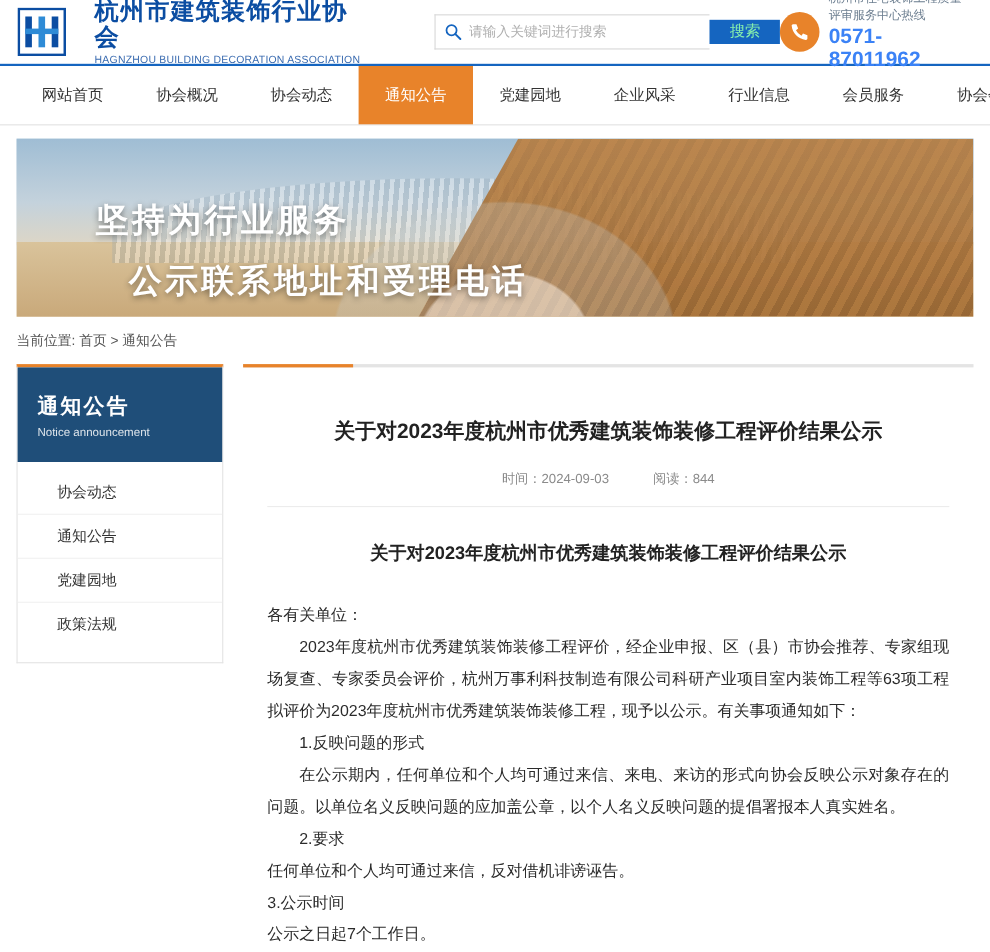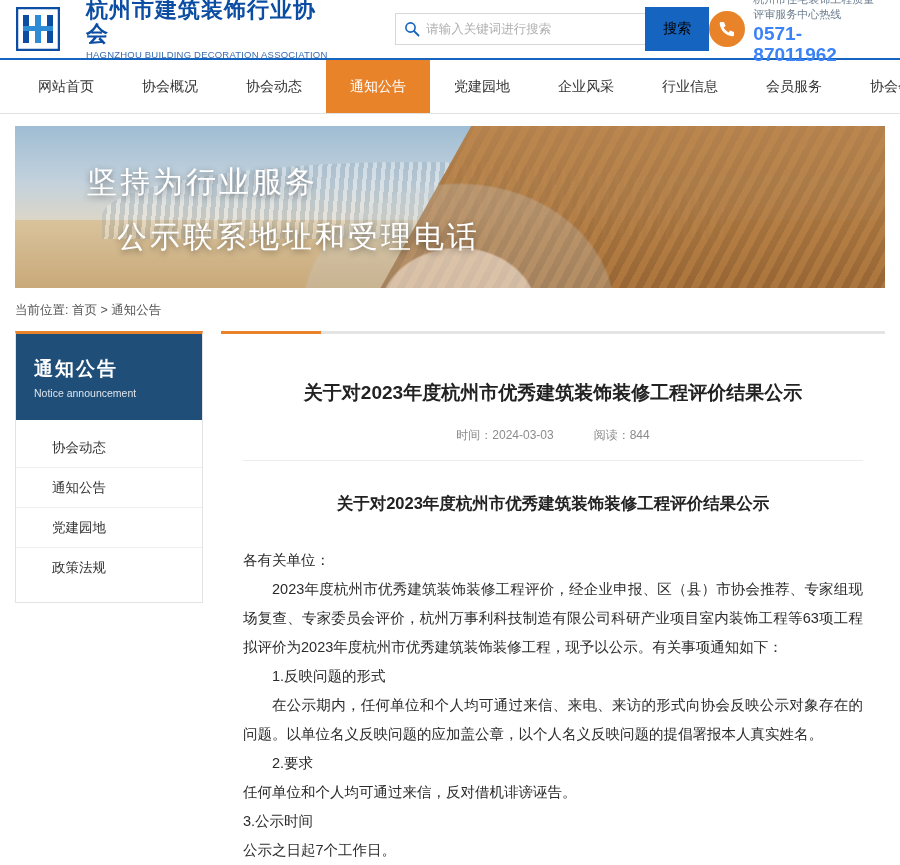--- a/index.html
+++ b/index.html
@@ -70,23 +70,23 @@
     border: none;
     outline: none;
     font-size: 12.5px;
     color: #333;
     width: 100%;
     font-family: "Liberation Sans", sans-serif;
     background: transparent;
   }
   .search-box input::placeholder { color: #b0b0b0; }
   .search-btn {
-    width: 64px; height: 44px;
+    width: 64px; height: 22px;
     background: #1565c0;
-    color: #000000;
+    color: #86efac;
     border: none;
     font-size: 14px;
     cursor: pointer;
     font-family: "Liberation Sans", sans-serif;
   }
 
   .hotline {
     margin-left: auto;
     display: flex;
     align-items: center;
@@ -170,24 +170,24 @@
   }
   .banner .roof {
     position: absolute;
     left: 10%; top: 22%; width: 72%; height: 48%;
     background: repeating-linear-gradient(95deg, rgba(255,255,255,.38) 0 4px, rgba(140,160,175,.30) 4px 9px);
     border-radius: 50% 50% 0 0 / 70% 70% 0 0;
     opacity: .85;
   }
   .banner-text {
     position: absolute;
-    left: 72px; top: 36px;
+    left: 72px; top: 54px;
     color: #fff;
     text-shadow: 0 2px 6px rgba(0,0,0,.45);
-    font-weight: normal;
+    font-weight: bold;
     letter-spacing: 3px;
   }
   .banner-line1 { font-size: 30px; }
   .banner-line2 { font-size: 30px; margin-top: 14px; margin-left: 30px; }
 
   
   .breadcrumb {
     margin: 14px 15px 0 15px;
     font-size: 12.5px;
     color: #555;
@@ -373,21 +373,21 @@
       <div class="side-item">党建园地</div>
       <div class="side-item">政策法规</div>
     </div>
   </div>
 
   <div class="content">
     <div class="article-title">关于对2023年度杭州市优秀建筑装饰装修工程评价结果公示</div>
 
     <div class="article-meta">
       <span>
-        <span>时间：</span><span>2024-03-03</span>
+        <span>时间：</span><span>2024-09-03</span>
       </span>
       <span>
         <span>阅读：</span><span>844</span>
       </span>
     </div>
 
     <div class="article-body">
       <h2>关于对2023年度杭州市优秀建筑装饰装修工程评价结果公示</h2>
       <p>各有关单位：</p>
       <p class="indent">2023年度杭州市优秀建筑装饰装修工程评价，经企业申报、区（县）市协会推荐、专家组现场复查、专家委员会评价，杭州万事利科技制造有限公司科研产业项目室内装饰工程等63项工程拟评价为2023年度杭州市优秀建筑装饰装修工程，现予以公示。有关事项通知如下：</p>

